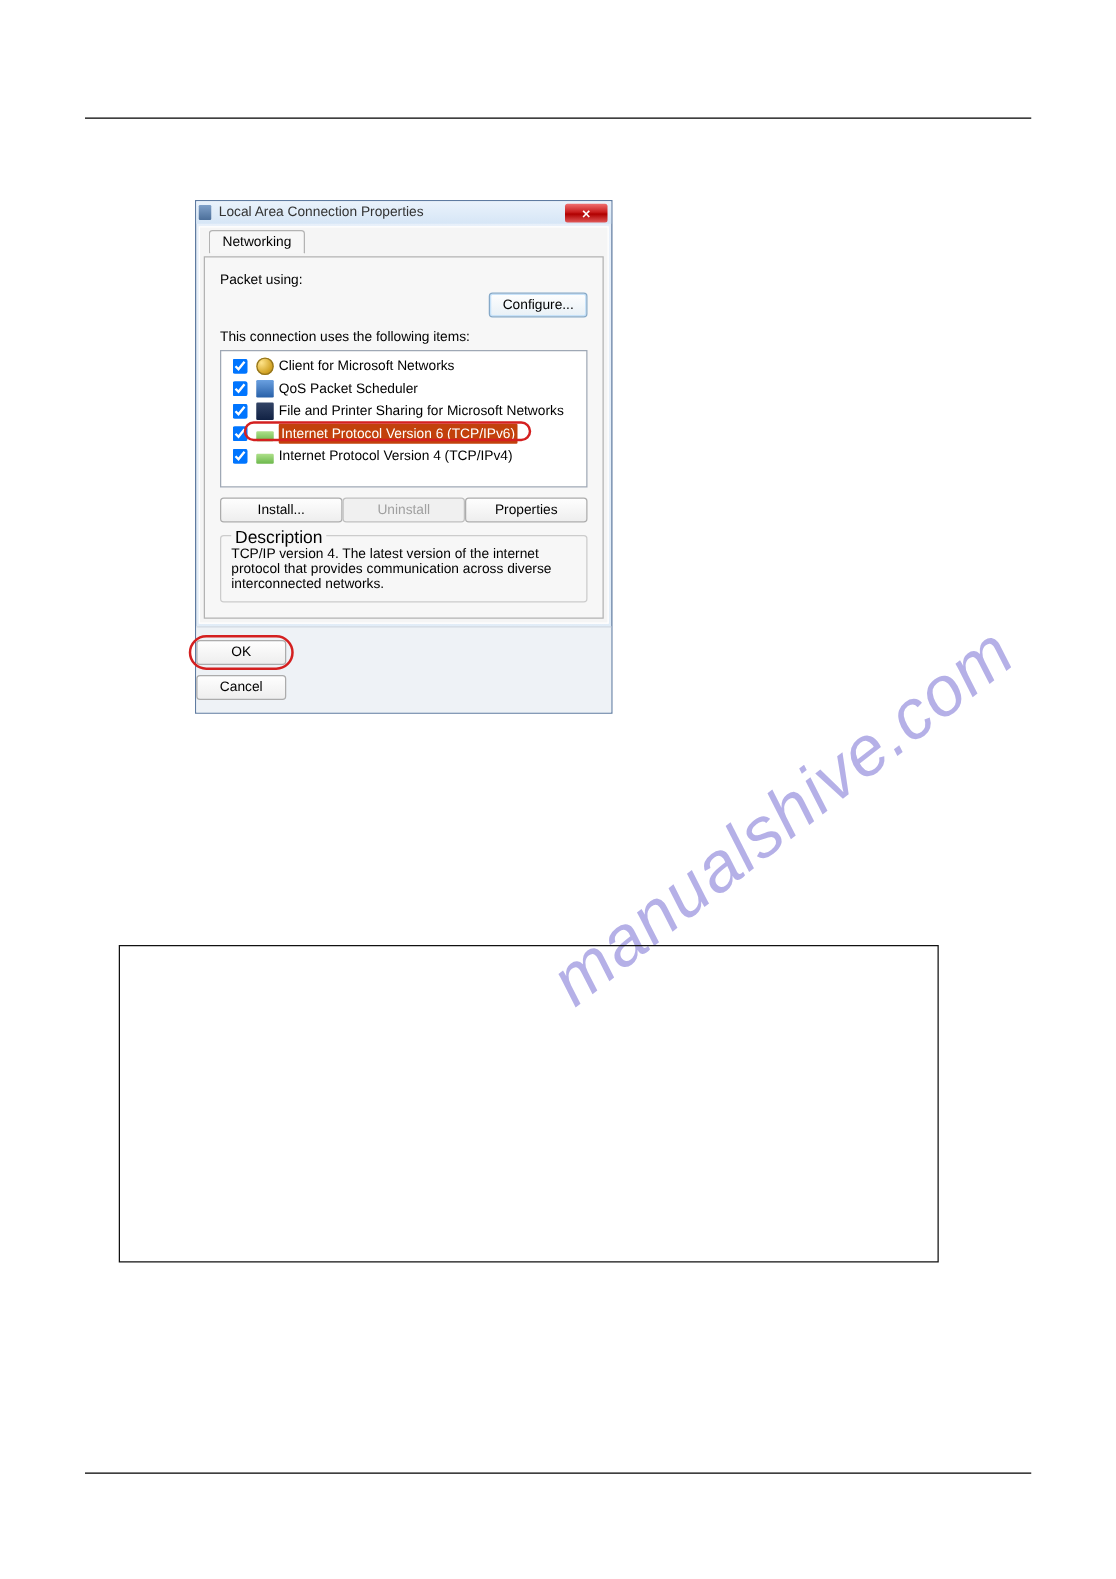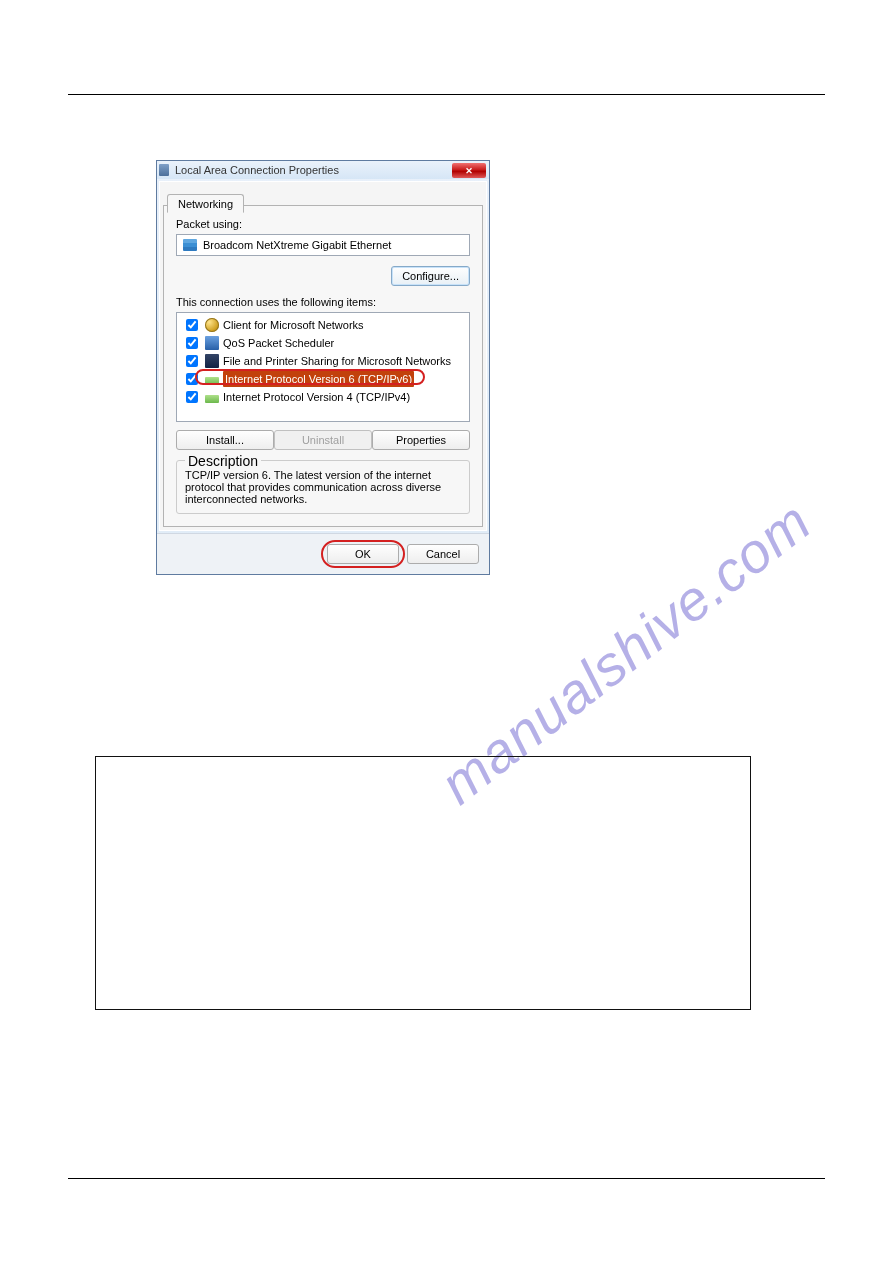--- a/index.html
+++ b/index.html
@@ -61,21 +61,21 @@
     text-align:center;
   }
 
   .dialog-body {
     background: #f5f5f5;
     border: 1px solid #fff;
     margin: 2px; padding: 0 3px 3px 3px;
   }
   .tabbar { position: relative; height: 24px; }
   .tab {
-    position: absolute; top: 12px; left: 4px;
+    position: absolute; top: 2px; left: 4px;
     padding: 3px 10px 2px 10px;
     font-size: 11px;
     background: #f7f7f7;
     border: 1px solid #b3b3b3;
     border-top-left-radius: 3px; border-top-right-radius: 3px;
     border-bottom: 1px solid #f7f7f7;
   }
   .tab-panel {
     border: 1px solid #b3b3b3;
     background: #f7f7f7;
@@ -143,20 +143,21 @@
   }
   .desc-group .legend {
     position:absolute; top:-8px; left:8px;
     background:#f7f7f7; padding:0 3px; font-size:14px;
   }
   .bottom-row {
     display:flex; justify-content:flex-end; gap:8px;
     padding: 10px 10px 10px 0;
     background: #eef2f6;
     border-top:1px solid #d0d8e2;
+    flex-direction:column;
   }
   .ok-oval-wrap { position:relative; }
   .ok-oval {
     position:absolute; left:-6px; top:-4px; width: 84px; height: 28px;
     border:2px solid #d42020; border-radius: 18px;
   }
 
   
   .para-frame {
     position:absolute;
@@ -193,24 +194,20 @@
     <button class="close-btn">✕</button>
   </div>
 
   <div class="dialog-body">
     <div class="tabbar">
       <div class="tab">Networking</div>
     </div>
     <div class="tab-panel">
 
       <div class="label">Packet using:</div>
-      <div class="adapter-box">
-        <span class="nic-icon"></span>
-        <span>Broadcom NetXtreme Gigabit Ethernet</span>
-      </div>
 
       <div class="right-row">
         <button class="vbtn">Configure...</button>
       </div>
 
       <div class="label">This connection uses the following items:</div>
 
       <div class="items-box">
         <div class="item-row">
           <input type="checkbox" checked="" style="">
@@ -241,21 +238,21 @@
       </div>
 
       <div class="btn-row">
         <button class="vbtn plain" style="flex:1">Install...</button>
         <button class="vbtn disabled" style="flex:1">Uninstall</button>
         <button class="vbtn plain" style="flex:1">Properties</button>
       </div>
 
       <div class="desc-group">
         <div class="legend">Description</div>
-        <div>TCP/IP version 6. The latest version of the internet protocol that provides communication across diverse interconnected networks.</div>
+        <div>TCP/IP version 4. The latest version of the internet protocol that provides communication across diverse interconnected networks.</div>
       </div>
 
     </div>
   </div>
 
   <div class="bottom-row">
     <div class="ok-oval-wrap">
       <div class="ok-oval"></div>
       <button class="vbtn plain" style="width:72px">OK</button>
     </div>

